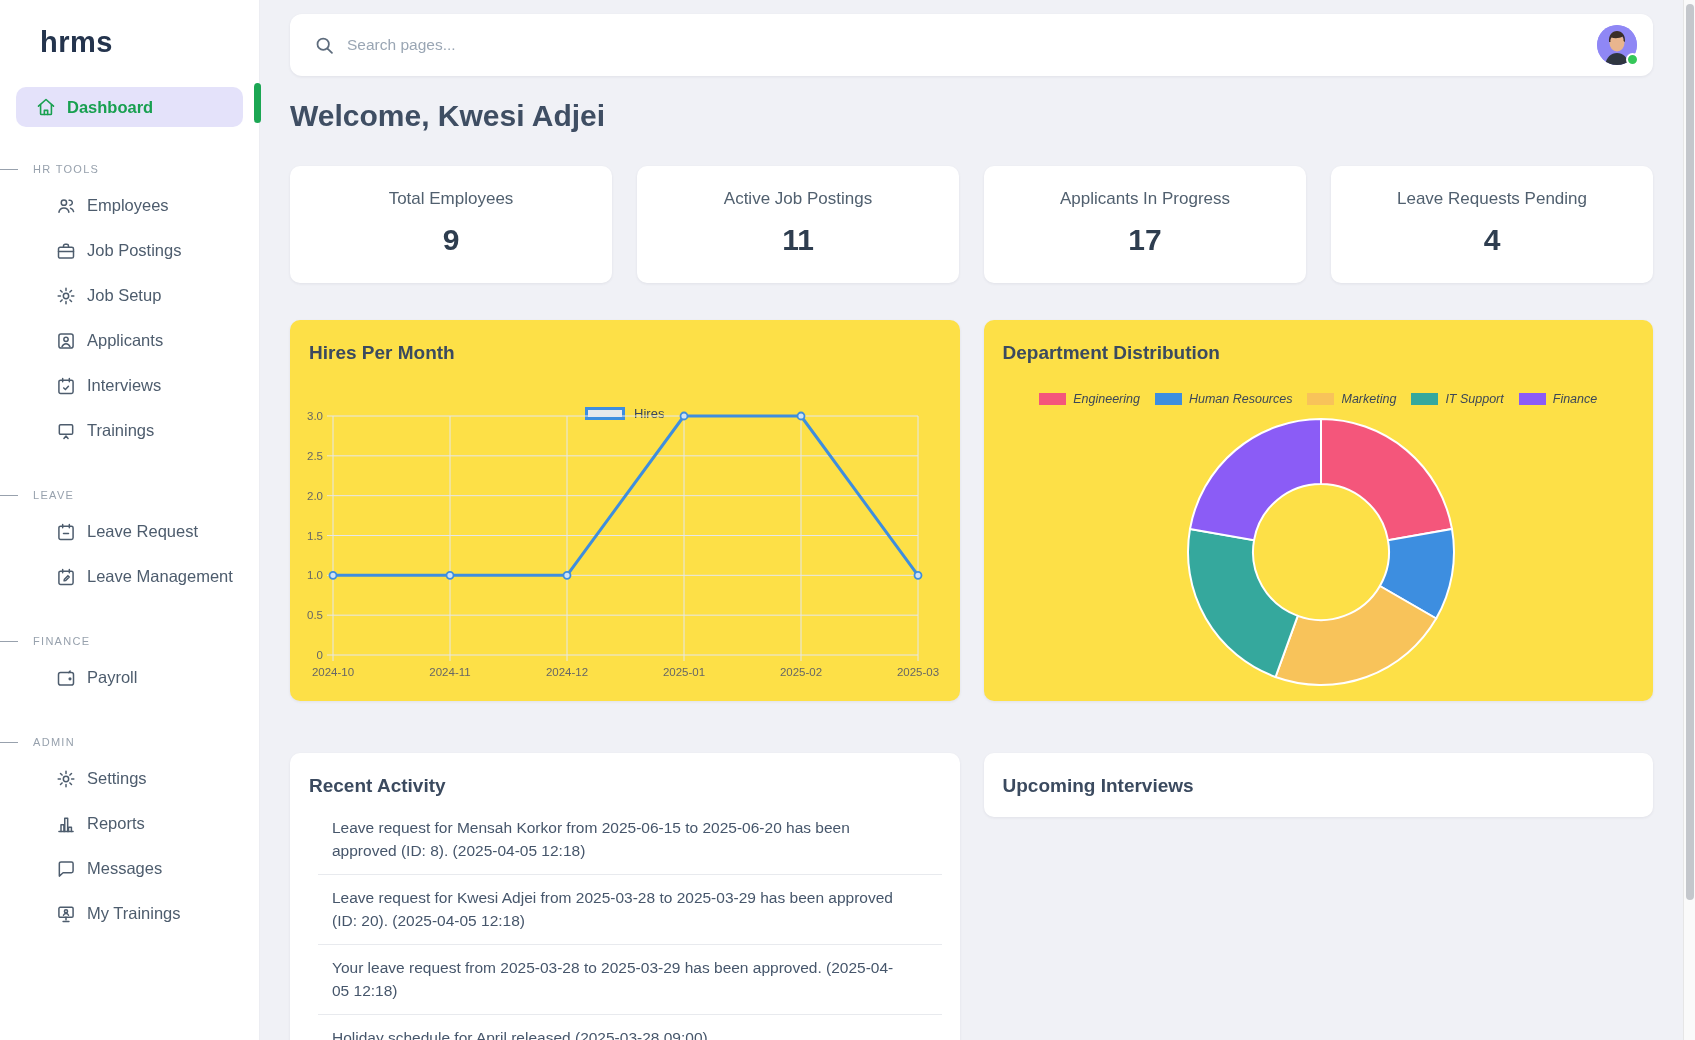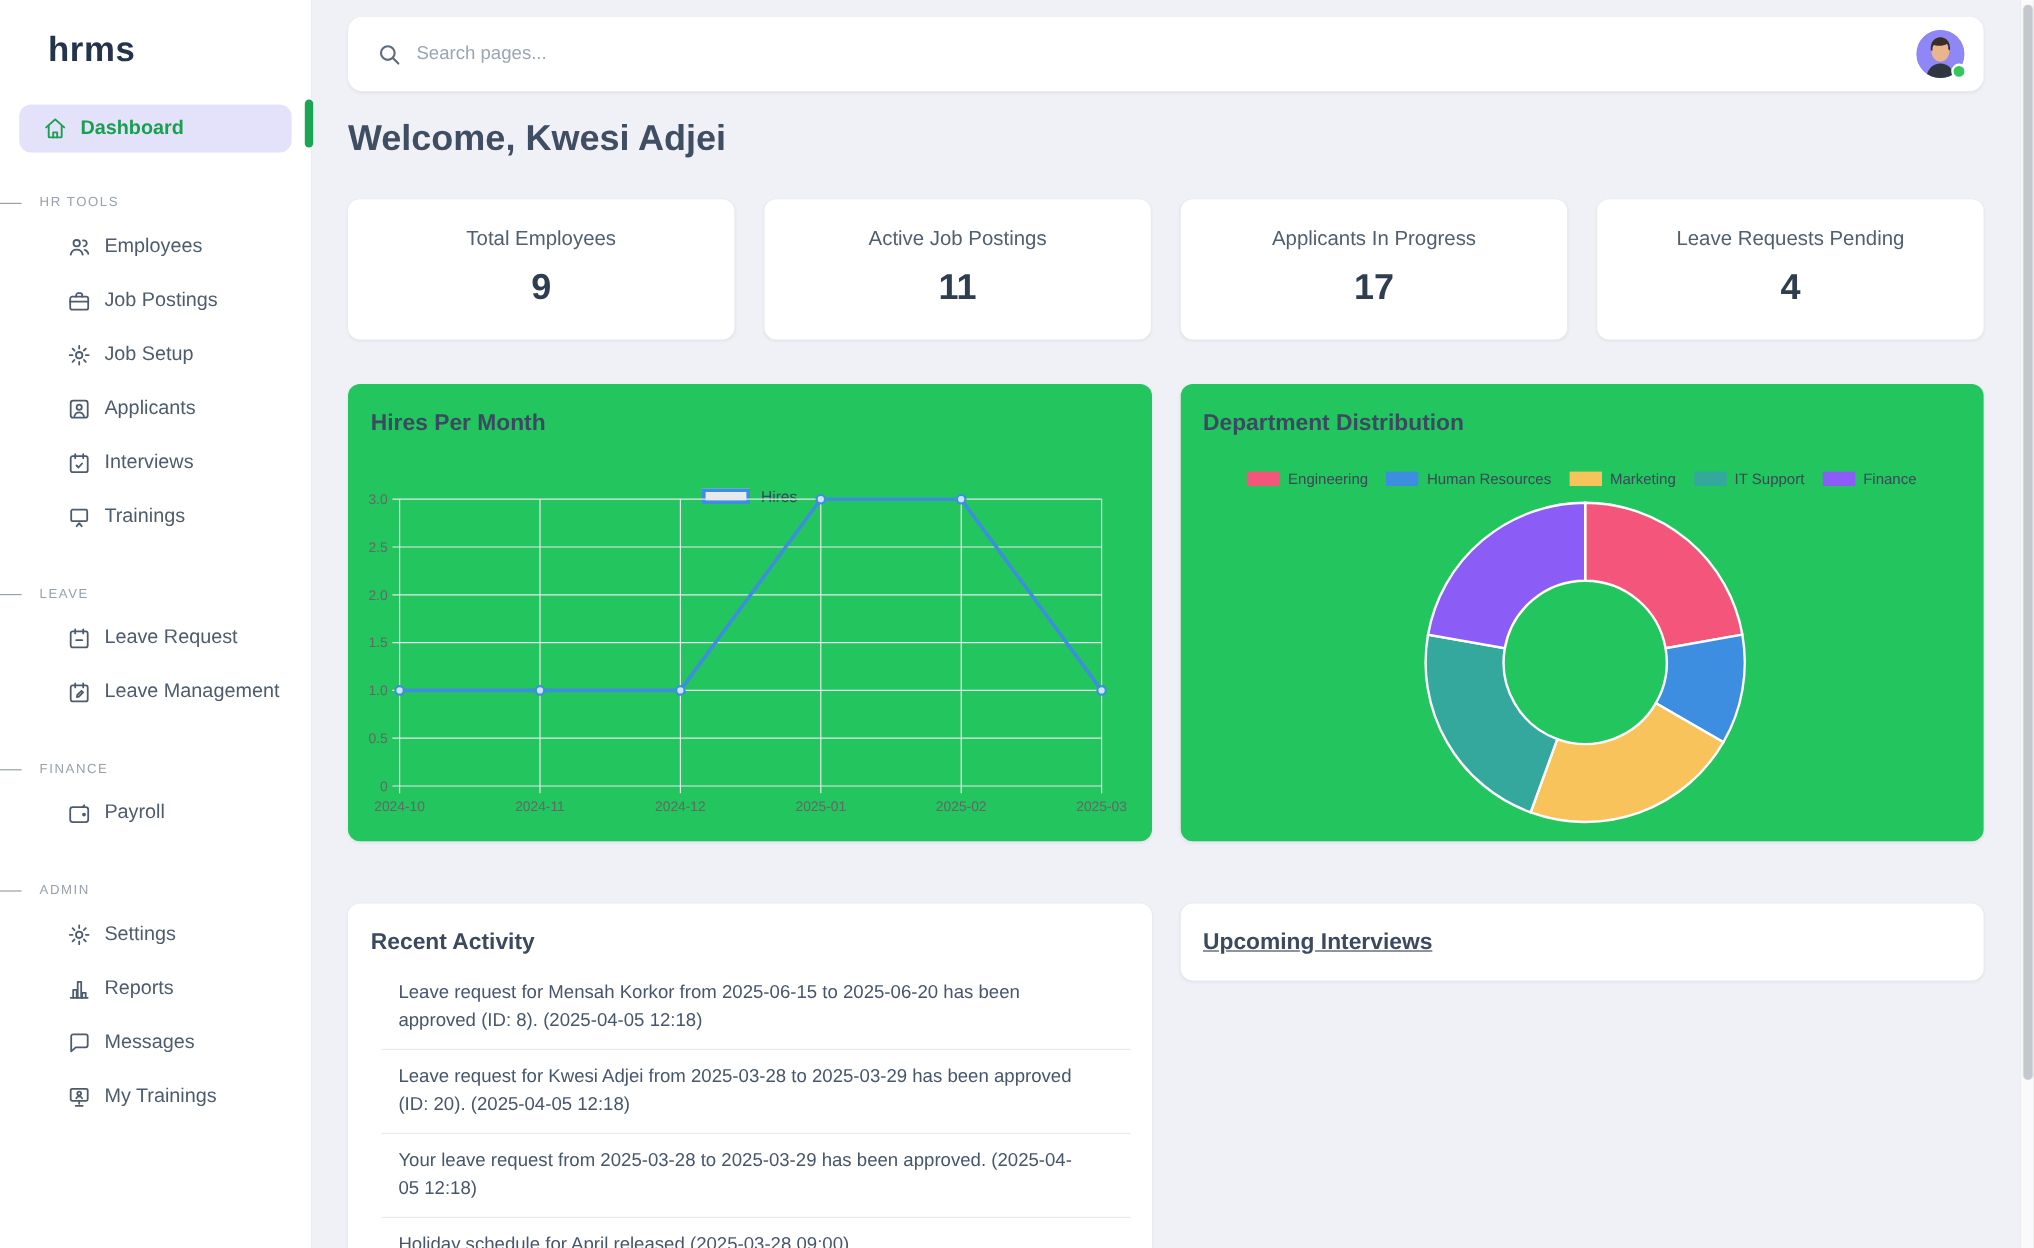--- a/index.html
+++ b/index.html
@@ -43,41 +43,41 @@
   .welcome { font-size:30px; font-weight:700; color:#3f4e63; margin-bottom:30px; height:40px;
              display:flex; align-items:center; }
 
   .stats { display:grid; grid-template-columns:repeat(4,1fr); gap:25px; margin-bottom:37px; }
   .stat-card { background:#fff; border-radius:10px; height:117px; box-shadow:0 1px 3px rgba(25,35,60,.07);
                display:flex; flex-direction:column; align-items:center; padding-top:23px; }
   .stat-lbl { font-size:17px; color:#51606f; font-weight:500; margin-bottom:14px; }
   .stat-val { font-size:30px; color:#2e3d4f; font-weight:700; }
 
   .charts { display:grid; grid-template-columns:1fr 1fr; gap:24px; margin-bottom:52px; }
-  .chart-card { background:#22c55e; border-radius:10px; height:381px; box-shadow:0 1px 3px rgba(25,35,60,.07);
+  .chart-card { background:#fde047; border-radius:10px; height:381px; box-shadow:0 1px 3px rgba(25,35,60,.07);
                 position:relative; }
   .card-title { font-size:19px; font-weight:700; color:#3b4a5f; padding:22px 0 0 19px; }
 
   .line-legend { position:absolute; top:86px; left:0; right:0; display:flex; justify-content:center;
                  align-items:center; gap:9px; cursor:pointer; }
   .line-legend-box { width:40px; height:13px; background:#e7e9ec; border:3px solid #3e8ede; }
   .line-legend-lbl { font-size:13px; color:#39465a; }
   .line-svg { position:absolute; left:12px; top:60px; }
 
   .donut-legend { position:absolute; top:72px; left:0; right:0; display:flex; justify-content:center;
                   align-items:center; gap:15px; }
   .dlg-item { display:flex; align-items:center; gap:7px; cursor:pointer; }
   .dlg-swatch { width:27px; height:12px; display:inline-block; }
-  .dlg-lbl { font-size:12.5px; color:#3c4757; }
+  .dlg-lbl { font-size:12.5px; color:#3c4757;font-style:italic; }
   .donut-svg { position:absolute; left:197px; top:92px; }
 
   .bottom { display:grid; grid-template-columns:1fr 1fr; gap:24px; align-items:start; }
   .panel { background:#fff; border-radius:10px; box-shadow:0 1px 3px rgba(25,35,60,.07); }
   .activity-panel { height:330px; overflow:hidden; }
-  .interviews-panel { height:64px;text-decoration:underline; }
+  .interviews-panel { height:64px; }
   .activity-list { margin:8px 18px 0 28px; }
   .activity-item { padding:11px 40px 12px 14px; font-size:15.5px; color:#46566b; line-height:23px;
                    border-bottom:1px solid #e8eaee; }
 
   
   .scrollbar-track { position:fixed; top:0; right:0; width:12px; height:1040px; background:#fafafa;
                      border-left:1px solid #e6e6e6; cursor:pointer; }
   .scrollbar-thumb { position:absolute; top:4px; left:2px; width:8px; height:896px; background:#c4c7cc;
                      border-radius:4px; cursor:grab; }
 </style>

